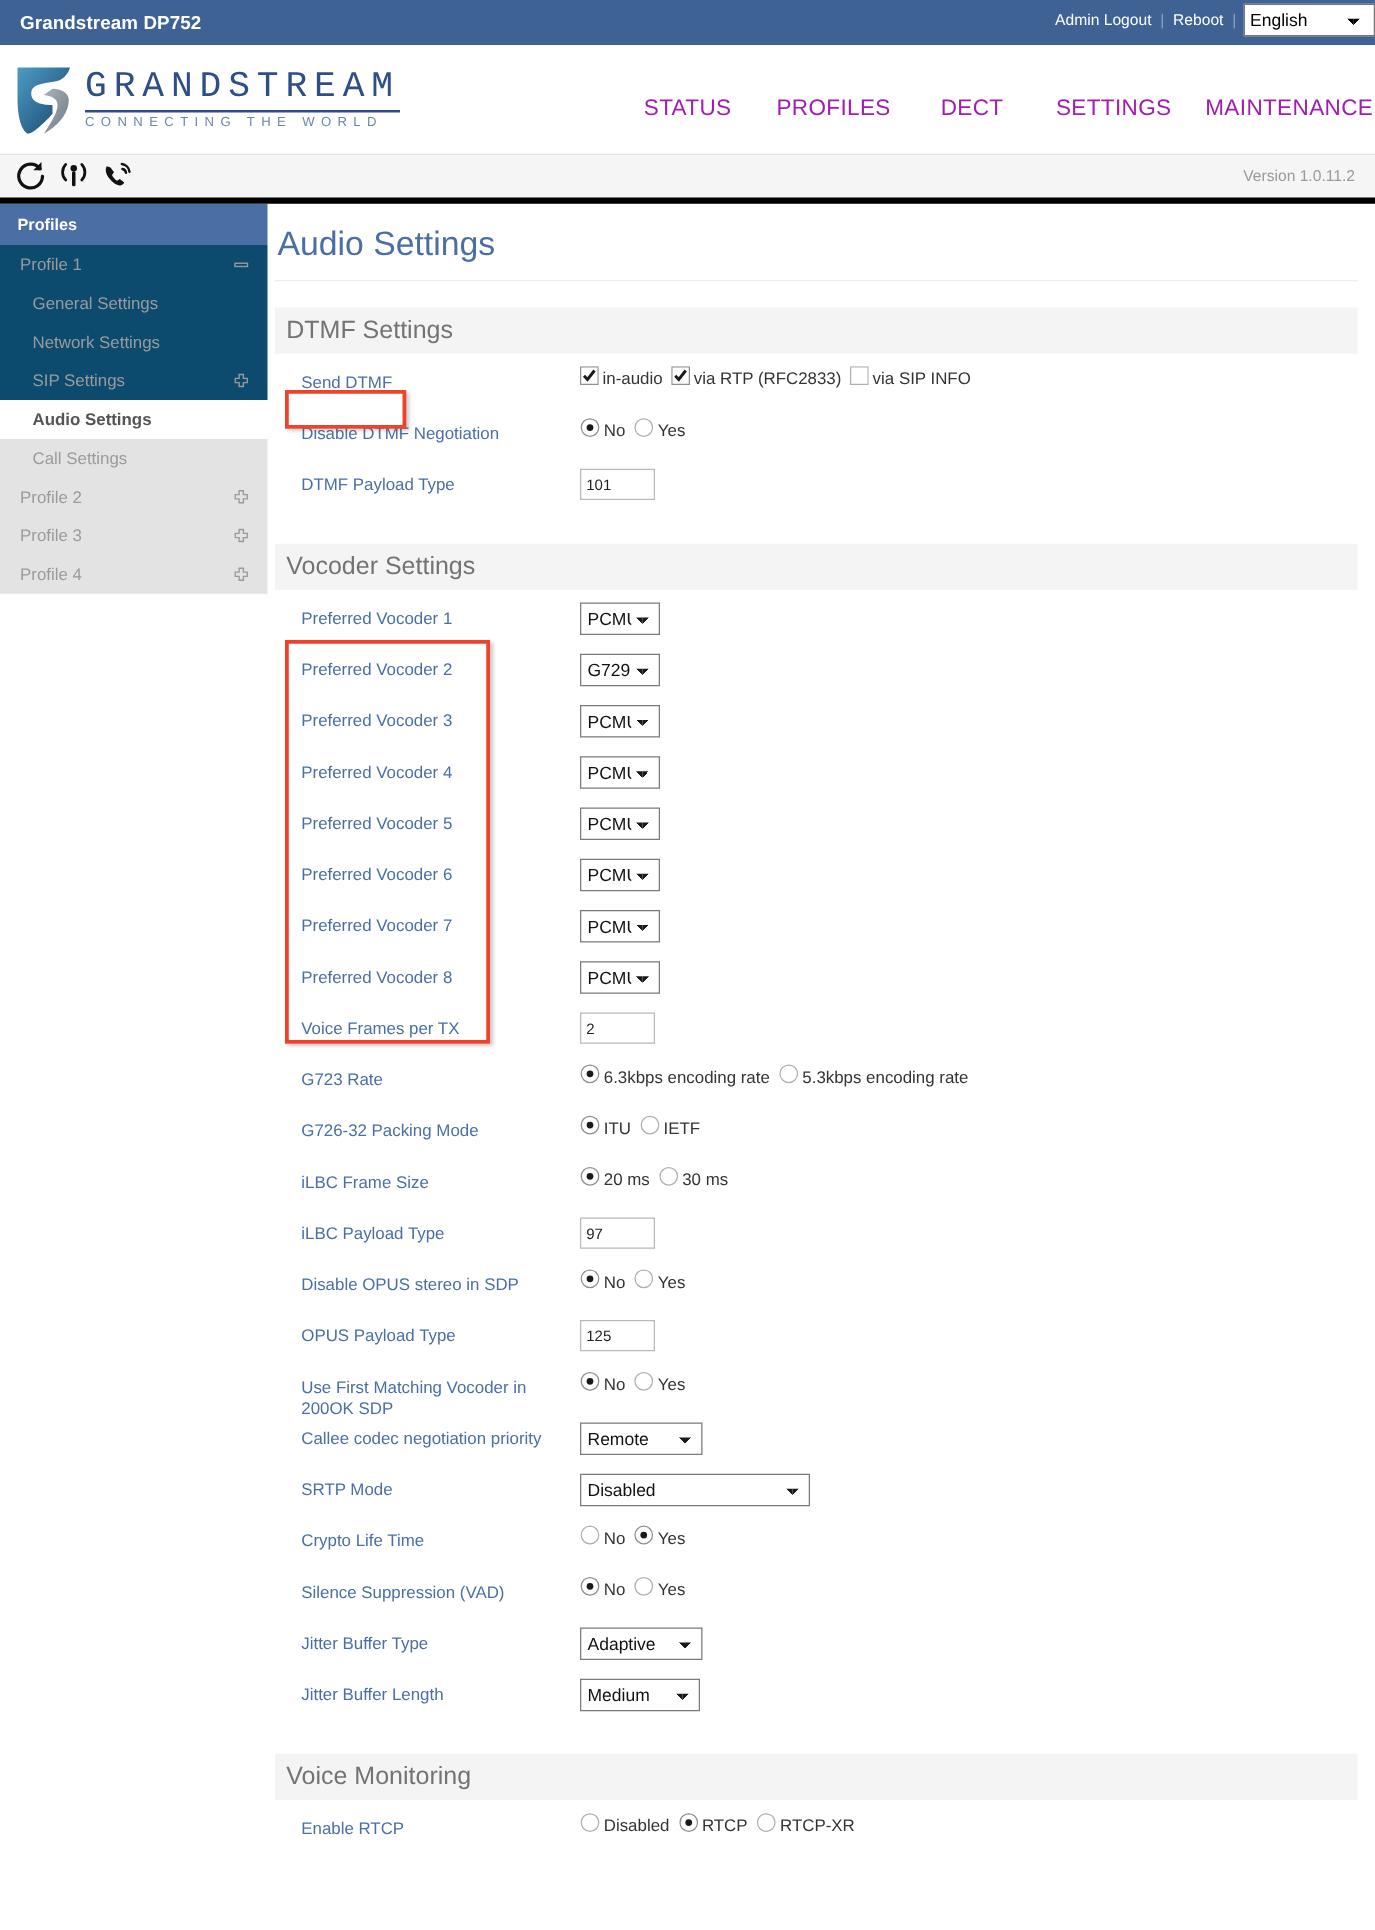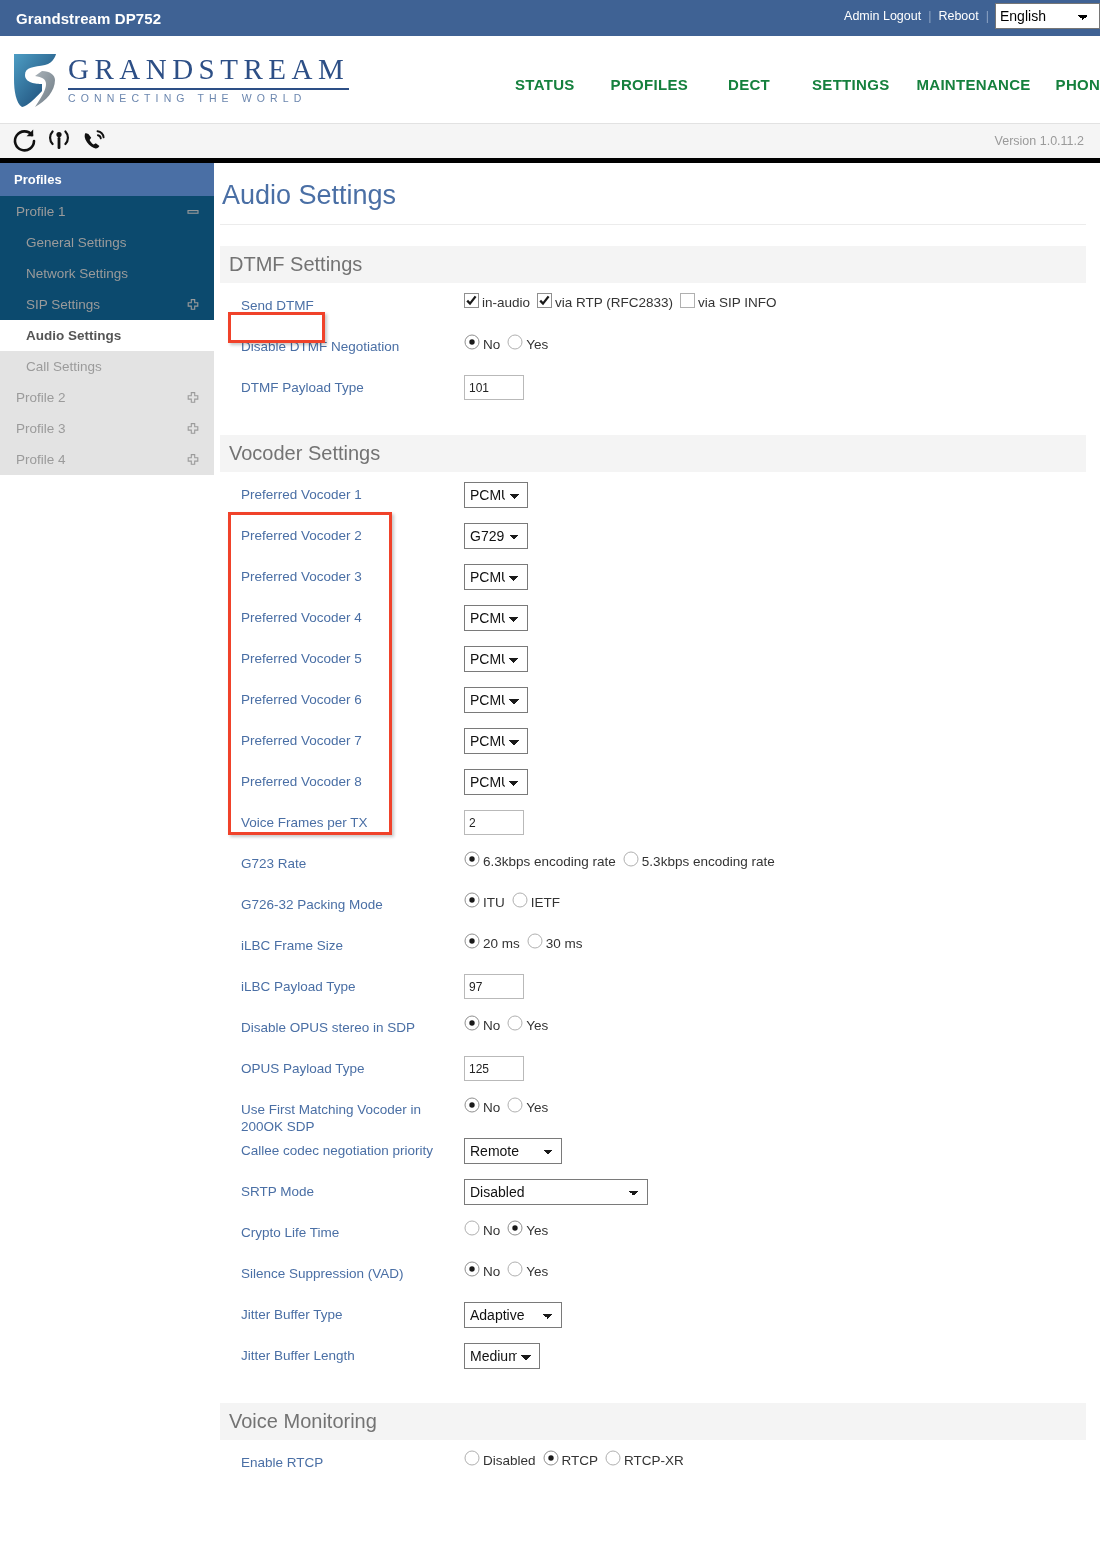--- a/index.html
+++ b/index.html
@@ -76,42 +76,42 @@
     display: flex;
     align-items: center;
     margin-left: 12px;
   }
   #logo-mark { width: 46px; height: 58px; margin-right: 10px; }
   #logo-text { display: flex; flex-direction: column; }
   #logo-name {
     font-size: 29px;
     letter-spacing: 5.5px;
     color: #2d4f86;
-    font-family: Liberation Serif, serif;
+    font-family: Liberation Mono, monospace;
     line-height: 1;
   }
   #logo-rule { height: 2px; background: #2d4f86; margin: 4px 0 3px 0; }
   #logo-tag {
     font-size: 10.5px;
     letter-spacing: 5.1px;
     color: #6b86ae;
     line-height: 1;
   }
   #mainnav {
     position: absolute;
     left: 515px;
     right: 0;
     top: 40px;
     display: flex;
     align-items: center;
   }
   #mainnav a {
-    color: #15803d;
-    font-size: 15px;
-    font-weight: bold;
+    color: #a21caf;
+    font-size: 18px;
+    font-weight: normal;
     text-decoration: none;
     letter-spacing: .3px;
     white-space: nowrap;
   }
   #mainnav a:nth-child(1){ margin-right: 36px; }
   #mainnav a:nth-child(2){ margin-right: 40px; }
   #mainnav a:nth-child(3){ margin-right: 42px; }
   #mainnav a:nth-child(4){ margin-right: 27px; }
   #mainnav a:nth-child(5){ margin-right: 25px; }
 
@@ -244,21 +244,21 @@
     background-image:
       linear-gradient(45deg, transparent 50%, #1a1a1a 50%),
       linear-gradient(135deg, #1a1a1a 50%, transparent 50%);
     background-position:
       calc(100% - 13px) calc(50% + 1px),
       calc(100% - 8px) calc(50% + 1px);
     background-size: 5px 5px, 5px 5px;
     background-repeat: no-repeat;
   }
   select.sel.w80 { width: 64px; }
-  select.sel.w76 { width: 76px; }
+  select.sel.w76 { width: 96px; }
   select.sel.w184 { width: 184px; }
   select.sel.w78 { width: 98px; }
 
   
   .optgrp { display: flex; align-items: center; }
   .opt {
     display: flex;
     align-items: center;
     margin-right: 7px;
     font-size: 13.5px;

